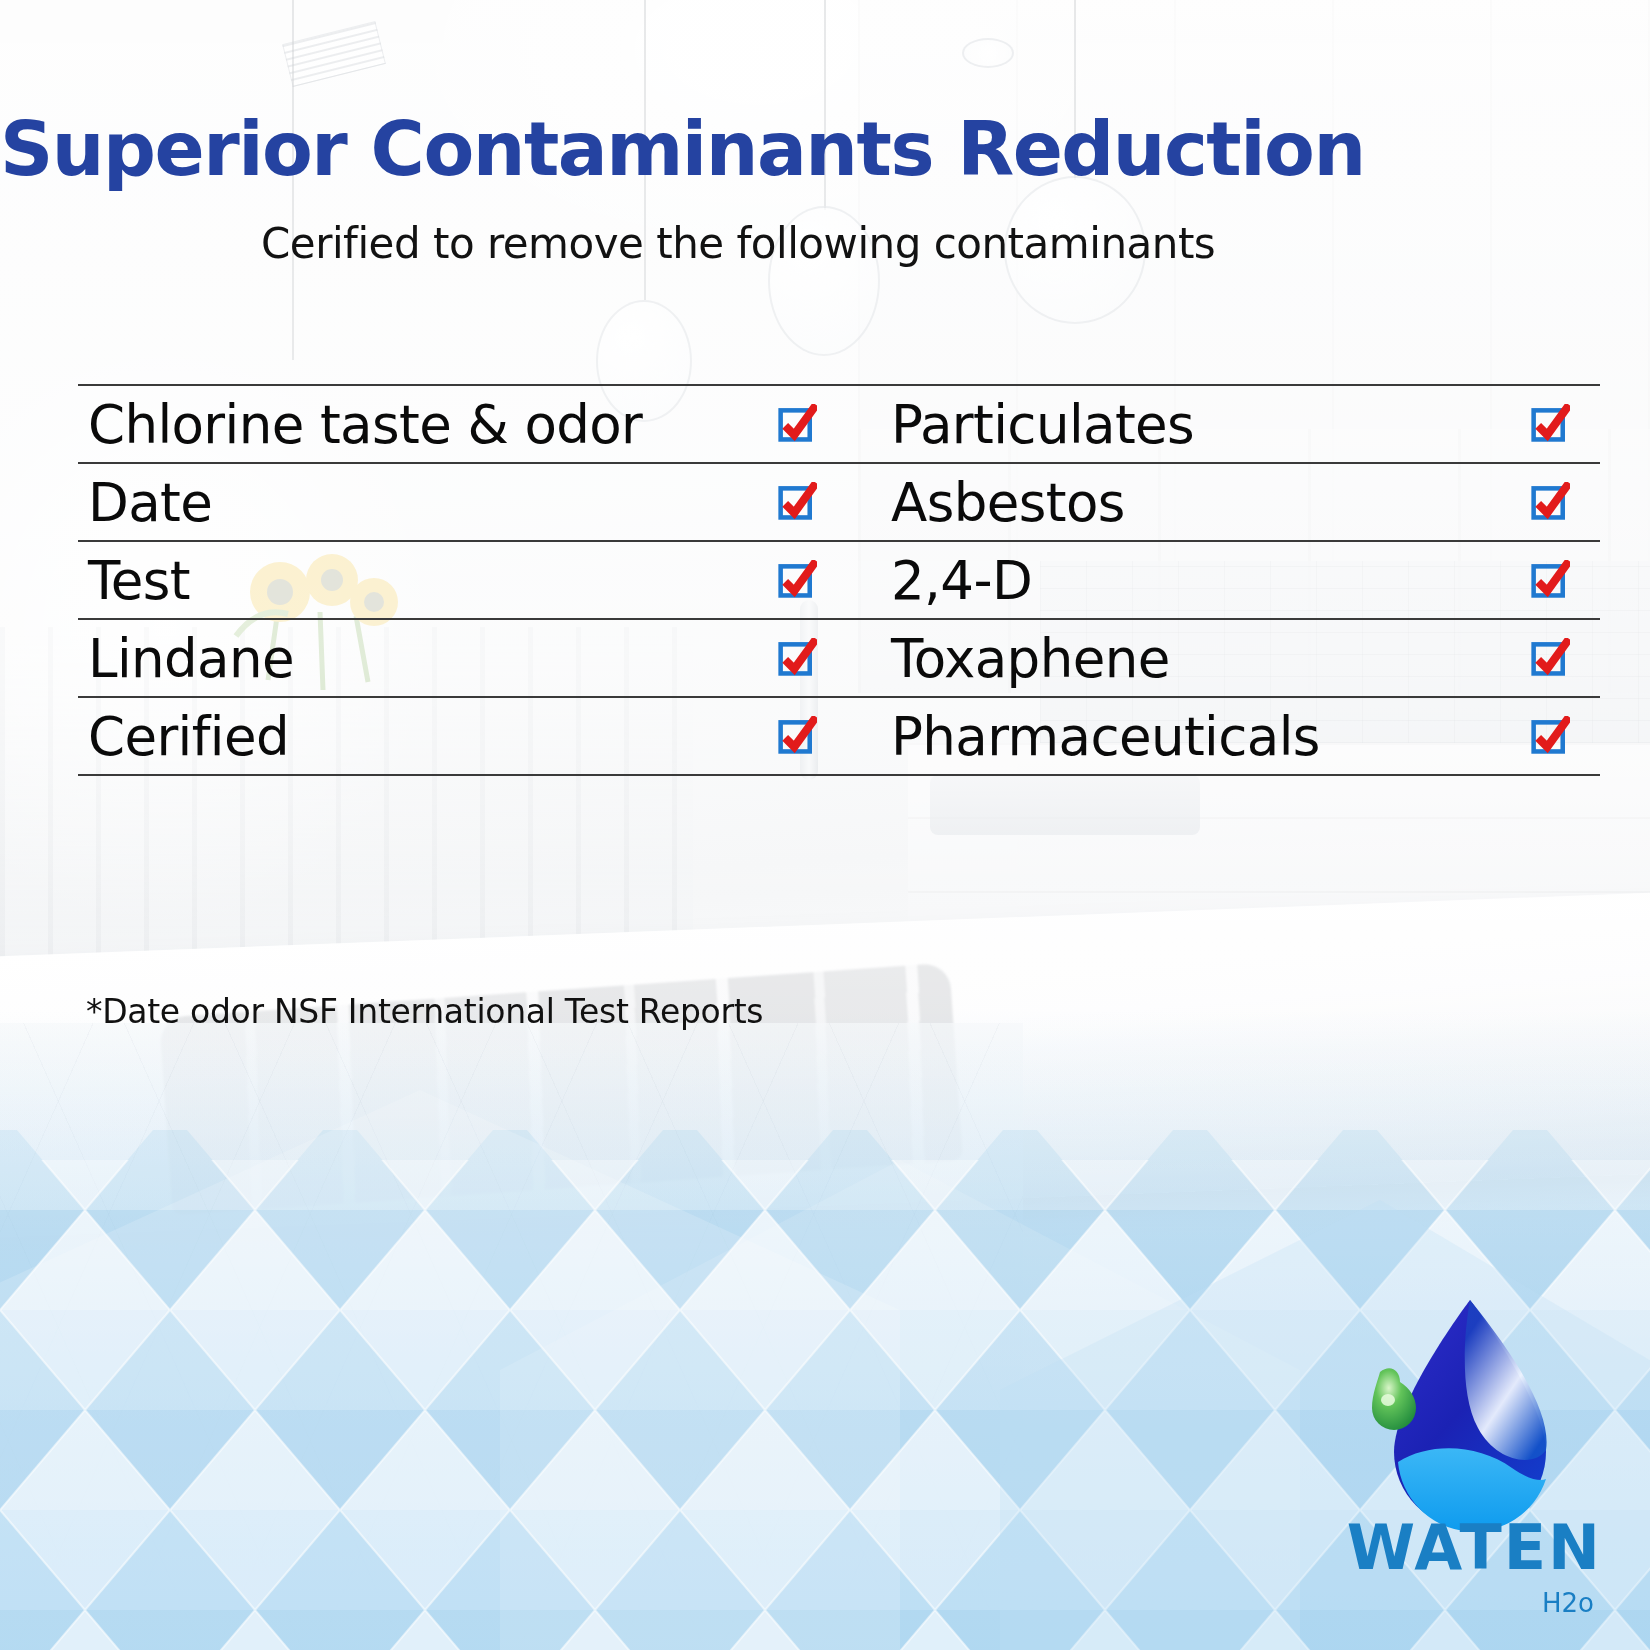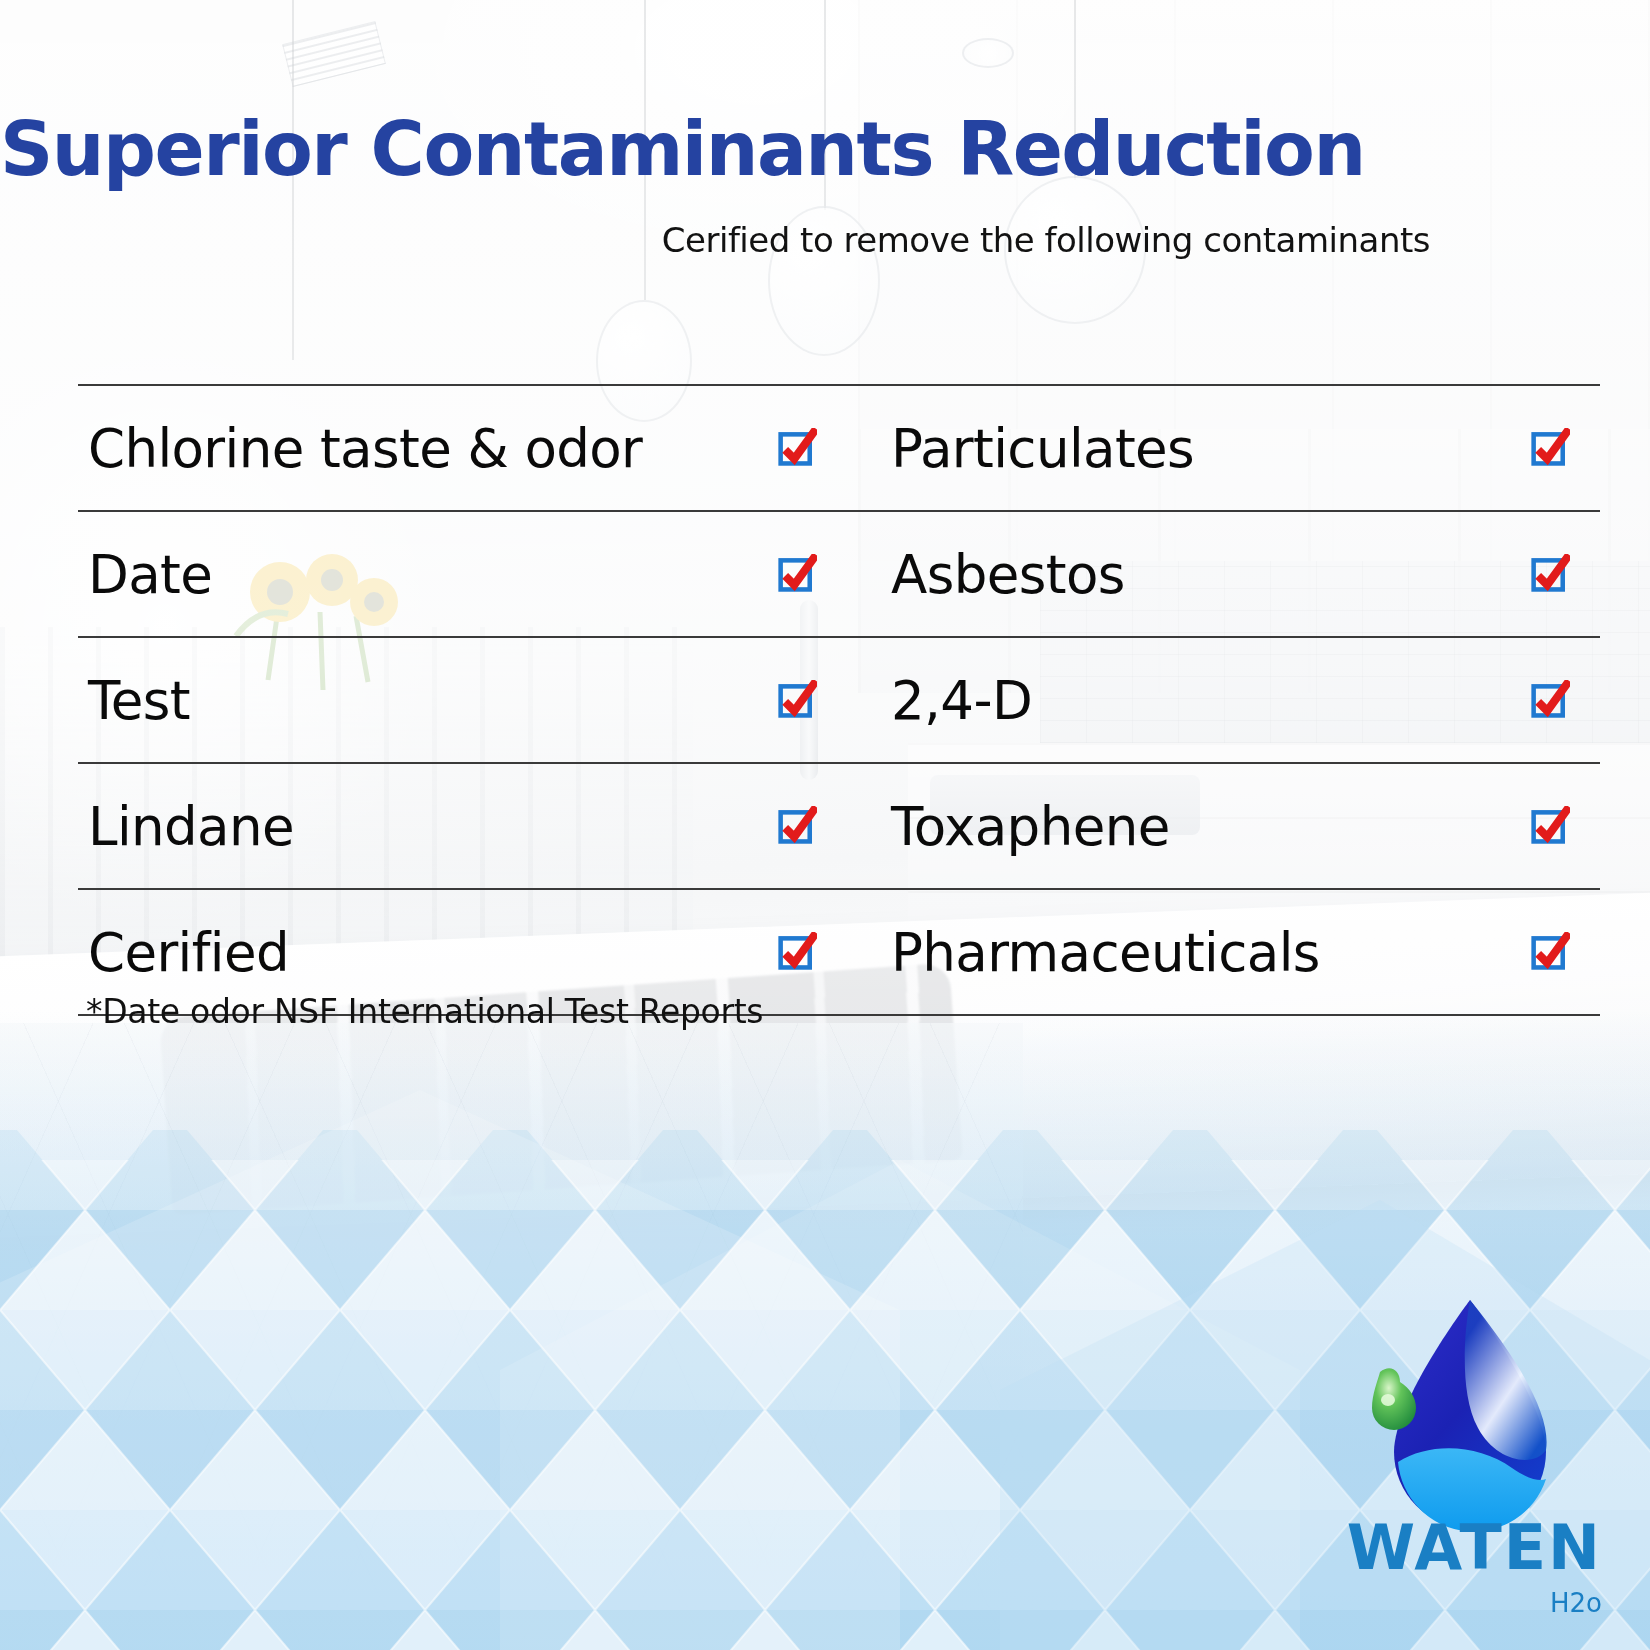--- a/index.html
+++ b/index.html
@@ -158,24 +158,24 @@
     font-family: "DejaVu Sans", sans-serif;
     font-weight: 700;
     font-size: 74px;
     letter-spacing: -1.5px;
     color: #2543A1;
     line-height: 1;
   }
 
   .subtitle {
     position: absolute; top: 222px; left: 0; right: 0;
-    text-align: right;
+    text-align: left;
     font-family: "DejaVu Sans", sans-serif;
     font-weight: 400;
-    font-size: 34px;
+    font-size: 42px;
     line-height: 1.06;
     color: #121212;
     letter-spacing: -0.5px;
     padding: 0 220px;
     margin-left: 41px;
   }
 
   
   .table {
     position: absolute;
@@ -185,21 +185,21 @@
   }
   .rule {
     height: 2px;
     background: #3a3a3a;
     width: 100%;
   }
   .rule.thin { height: 2px; background: #4a4a4a; }
 
   .row {
     display: flex;
-    height: 124px;
+    height: 76px;
   }
   .cell {
     display: flex;
     align-items: center;
     flex: 0 0 50%;
     position: relative;
   }
   .cell .label {
     font-family: "DejaVu Sans", sans-serif;
     font-weight: 400;
@@ -244,21 +244,21 @@
     left: 0; right: 0; bottom: 48px;
     text-align: right;
     font-family: "DejaVu Sans", sans-serif;
     font-weight: 700;
     font-size: 62px;
     letter-spacing: 2px;
     color: #1a7fc4;
   }
   .logo-sub {
     position: absolute;
-    right: 0; bottom: 14px;
+    right: 8px; bottom: 14px;
     font-family: "DejaVu Sans", sans-serif;
     font-weight: 400;
     font-size: 26px;
     color: #1a7fc4;
   }
 </style>
 </head>
 <body>
 
 <div id="poster">

